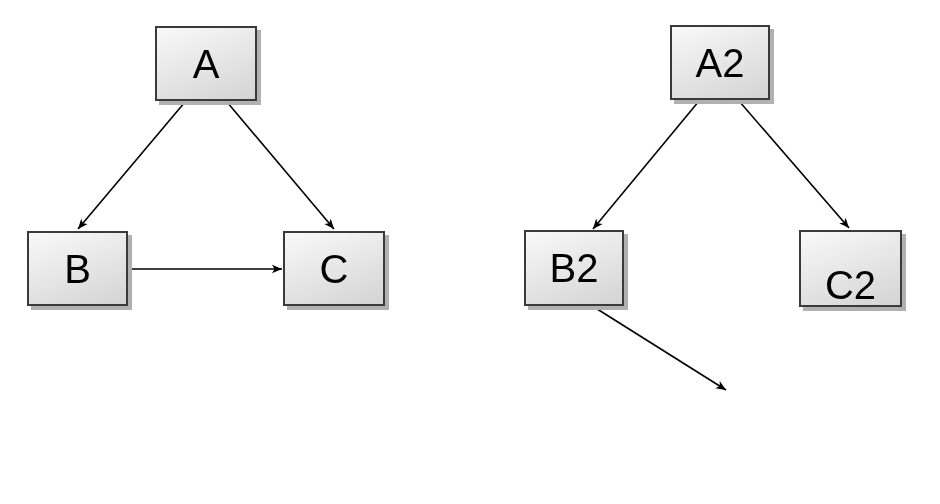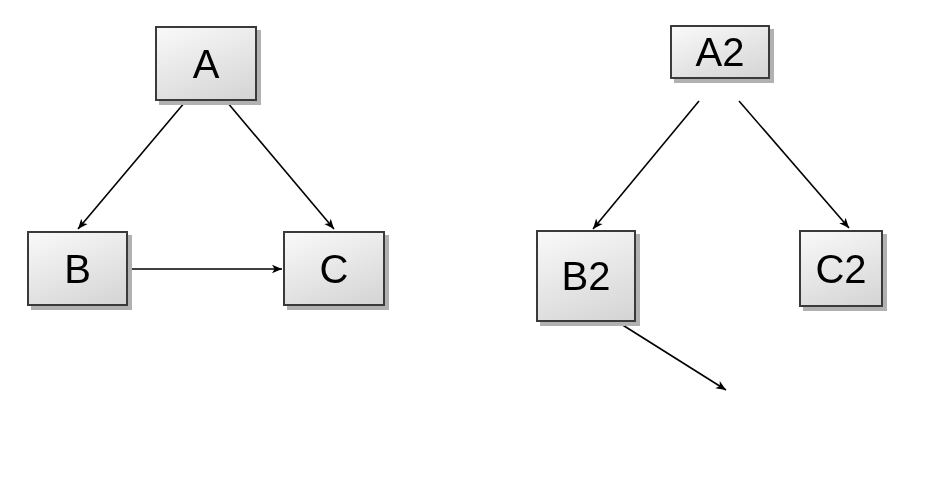--- a/index.html
+++ b/index.html
@@ -59,22 +59,22 @@
     </svg>
     <div class="node" style="left: 155px; top: 26px; width: 102px; height: 75px;">
       <span class="node-label">A</span>
     </div>
     <div class="node" style="left: 27px; top: 231px; width: 101px; height: 75px;">
       <span class="node-label">B</span>
     </div>
     <div class="node" style="left: 283px; top: 231px; width: 102px; height: 75px;">
       <span class="node-label">C</span>
     </div>
-    <div class="node" style="left: 670px; top: 25px; width: 100px; height: 54px; justify-content: center;">
+    <div class="node" style="left: 670px; top: 25px; width: 100px; height: 75px; justify-content: center;">
       <span class="node-label">A2</span>
     </div>
-    <div class="node" style="left: 536px; top: 230px; width: 100px; height: 92px;">
+    <div class="node" style="left: 524px; top: 230px; width: 100px; height: 76px;">
       <span class="node-label">B2</span>
     </div>
-    <div class="node" style="left: 799px; top: 230px; width: 84px; height: 77px;">
+    <div class="node" style="left: 799px; top: 230px; width: 103px; height: 77px; align-items: flex-end;">
       <span class="node-label">C2</span>
     </div>
   </div>
 
 </body></html>

